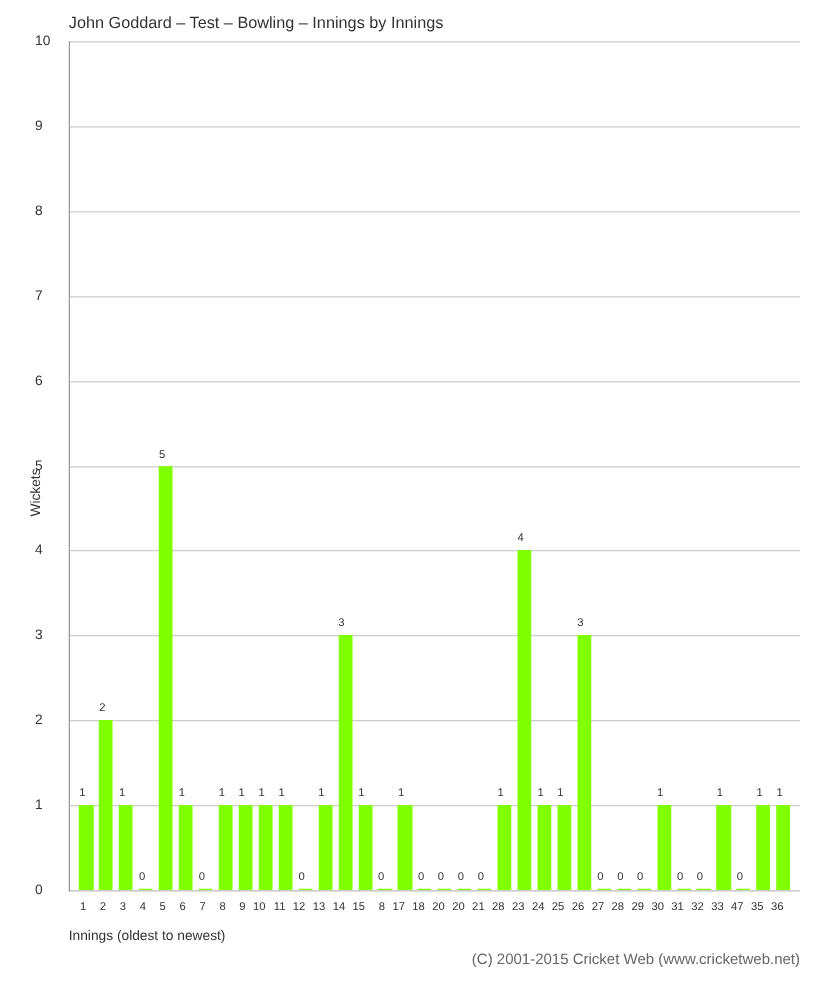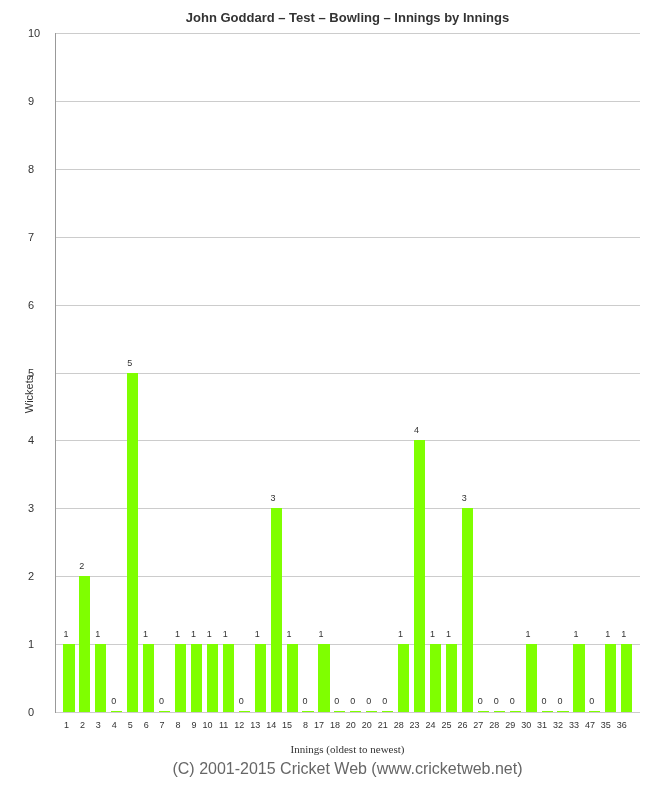--- a/index.html
+++ b/index.html
@@ -11,25 +11,24 @@
       font-size: 12px;
       overflow: hidden;
     }
     .chart-container {
       width: 650px;
       height: 800px;
       position: relative;
       padding: 10px 10px 60px 55px;
     }
     .chart-title {
-      text-align: center;
+      text-align: left;
       font-size: 13px;
       color: #333;
       margin-bottom: 8px;
-      font-weight: bold;
     }
     .chart-area {
       position: relative;
       width: 100%;
       height: 680px;
       border-left: 1px solid #999;
       border-bottom: 1px solid #999;
     }
     .y-axis-label {
       position: absolute;
@@ -87,29 +86,28 @@
     }
     .x-tick {
       position: absolute;
       bottom: -18px;
       font-size: 9px;
       color: #333;
       transform: translateX(-50%);
       white-space: nowrap;
     }
     .x-axis-label {
-      text-align: center;
+      text-align: left;
       font-size: 11px;
       color: #333;
       margin-top: 30px;
-      font-family: Liberation Serif, serif;
     }
     .copyright {
-      text-align: center;
-      font-size: 16px;
+      text-align: right;
+      font-size: 12px;
       color: #666;
       margin-top: 5px;
     }
   </style>
 </head>
 <body>
 
 <div class="chart-container">
   <div class="chart-title">John Goddard – Test – Bowling – Innings by Innings</div>
 

